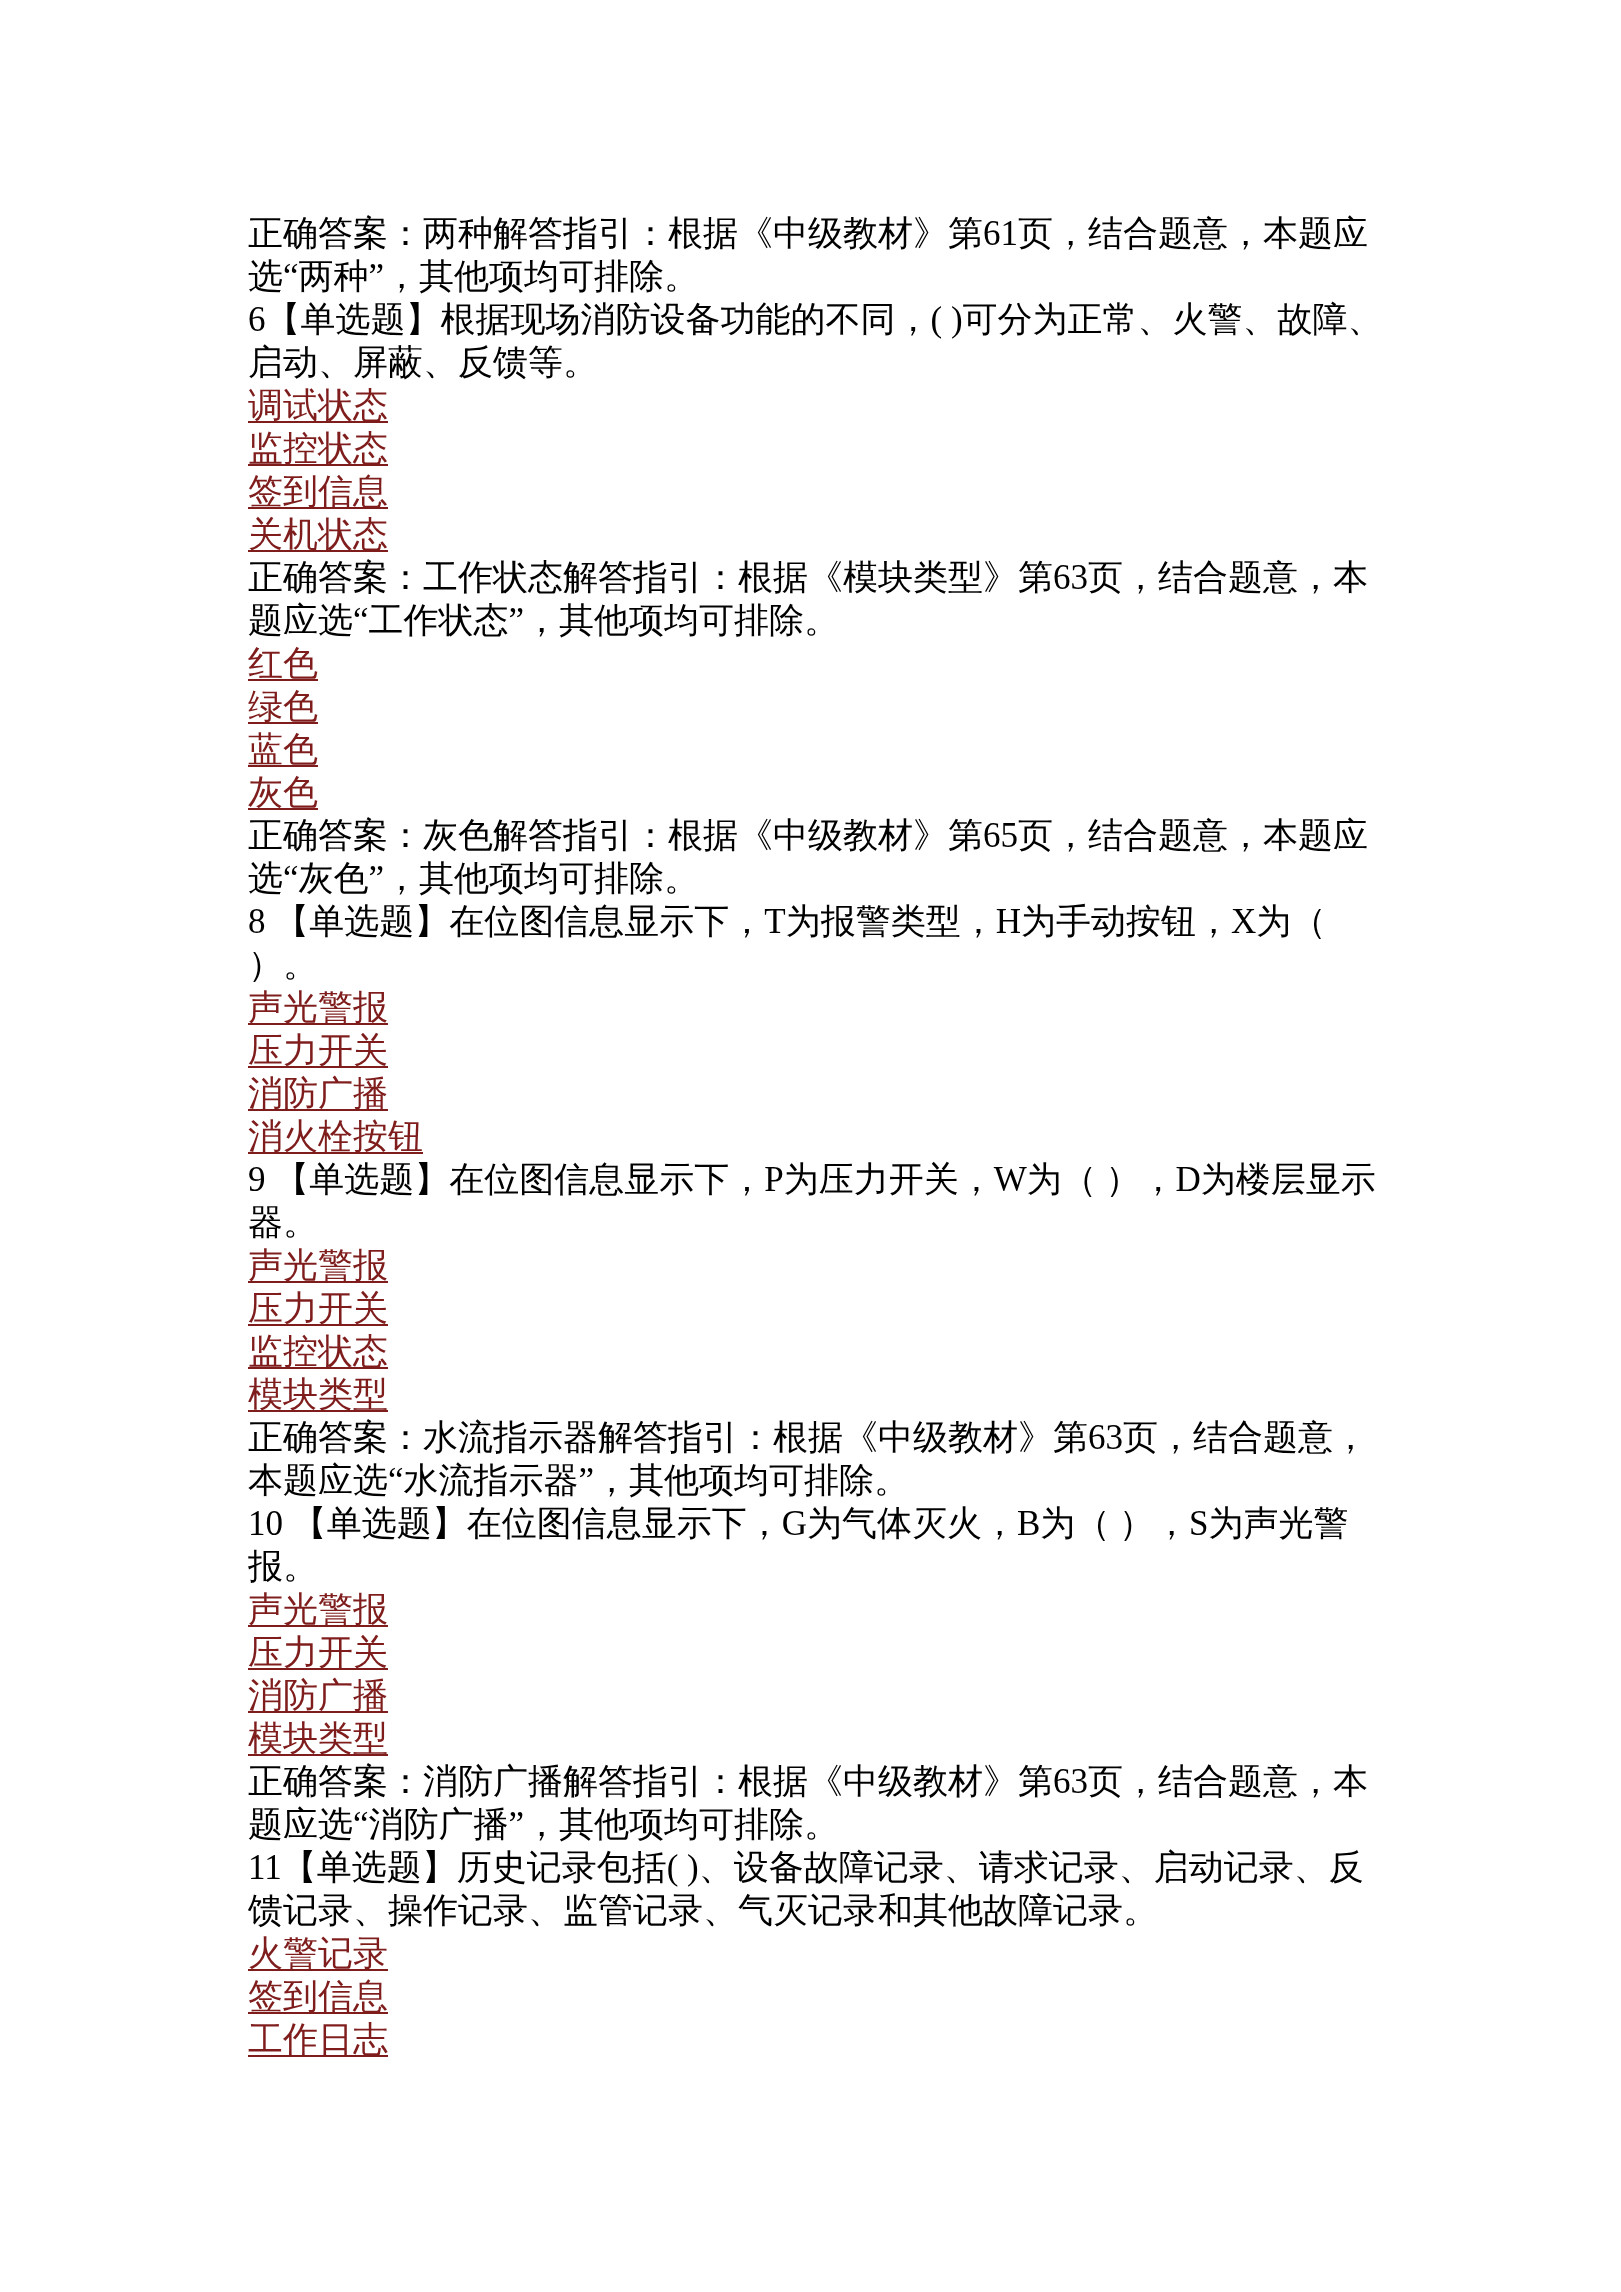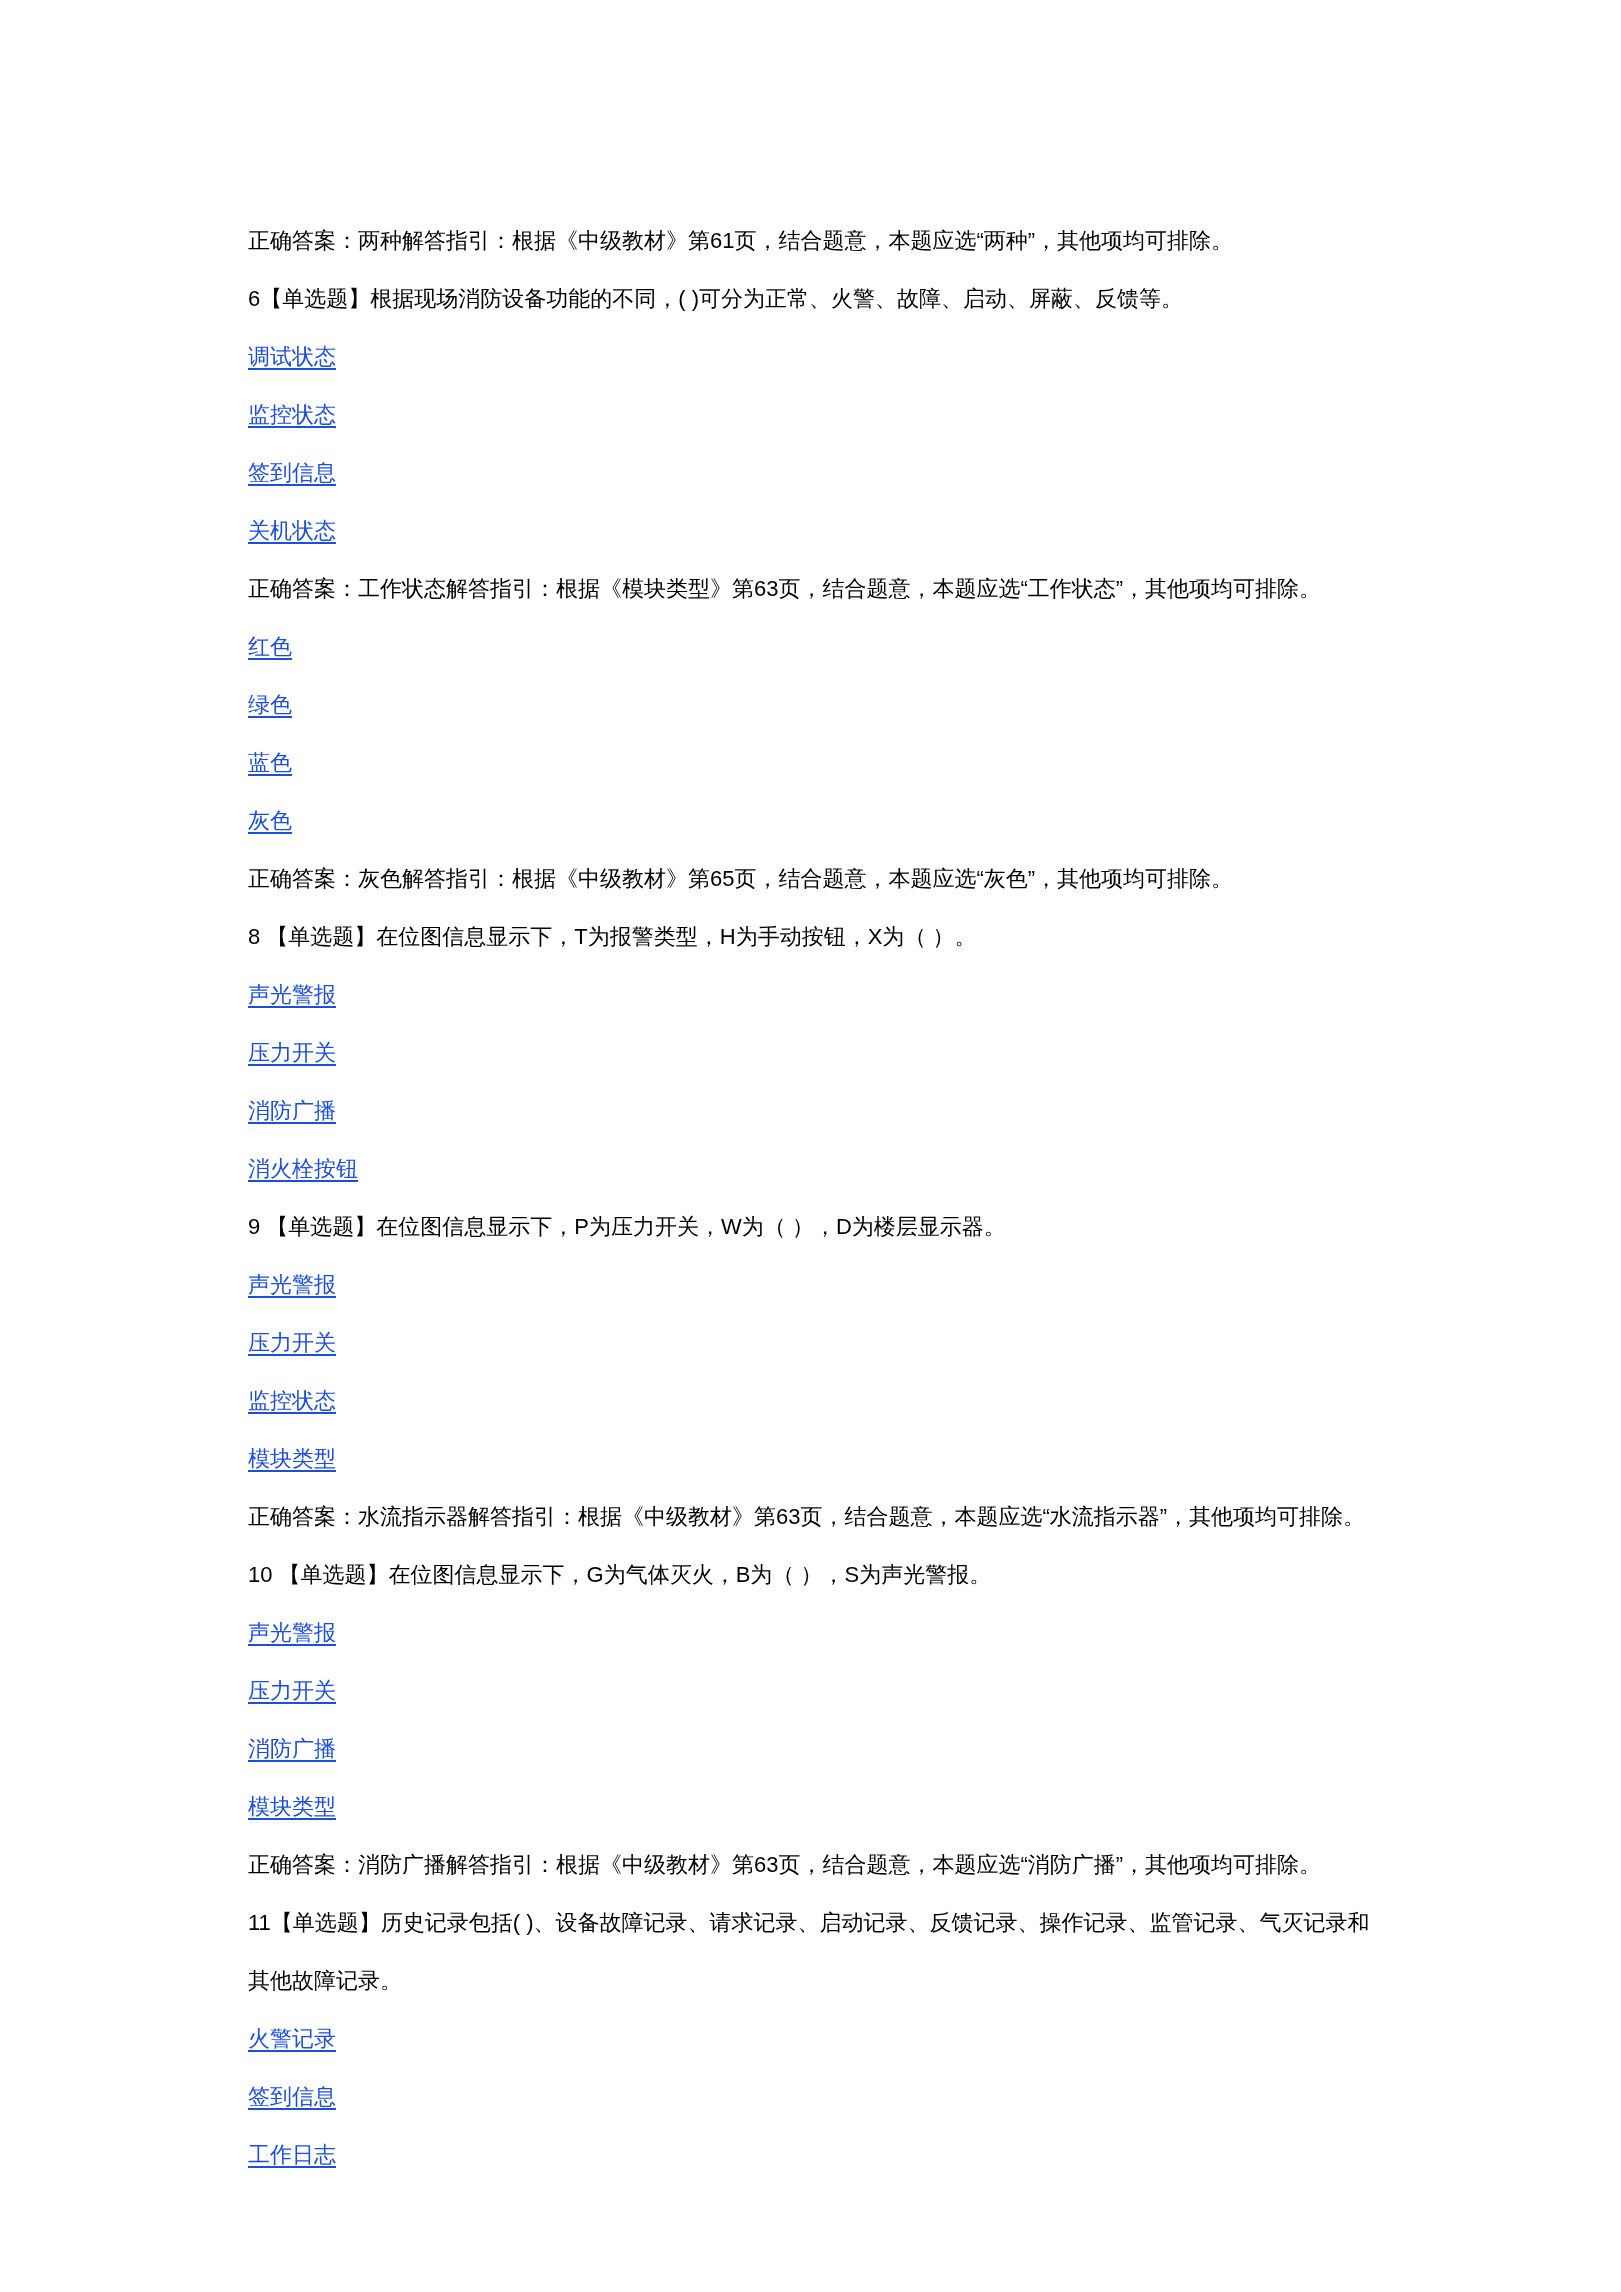--- a/index.html
+++ b/index.html
@@ -11,35 +11,35 @@
       width: 1621px;
       height: 2293px;
       position: relative;
       overflow: hidden;
     }
     .page {
       position: absolute;
       left: 248px;
       top: 212px;
       width: 1142px;
-      font-family: Liberation Sans, sans-serif;
-      font-size: 22px;
-      line-height: 58px;
+      font-family: Liberation Serif, serif;
+      font-size: 35px;
+      line-height: 43px;
       color: #000000;
     }
     .line {
       display: block;
       white-space: normal;
       word-break: break-all;
       letter-spacing: 0px;
     }
     .option {
       display: block;
       width: max-content;
-      color: #1d4ed8;
+      color: #7f1d1d;
       text-decoration: underline;
       text-underline-offset: 3.9px;
       text-decoration-thickness: 2px;
       cursor: pointer;
     }
   </style>
 </head>
 <body>
 
 <div class="page">

